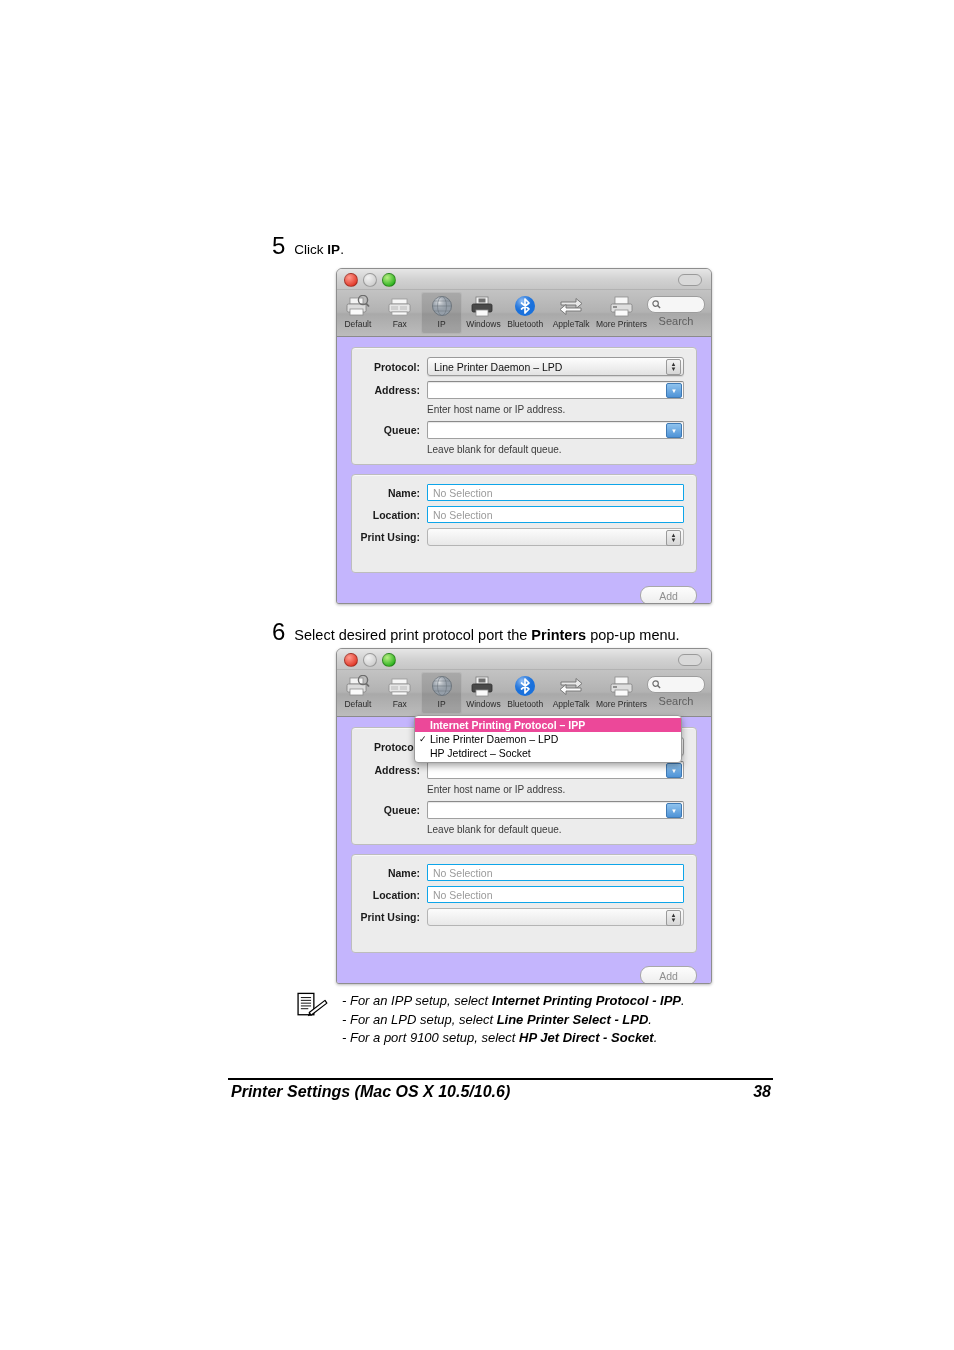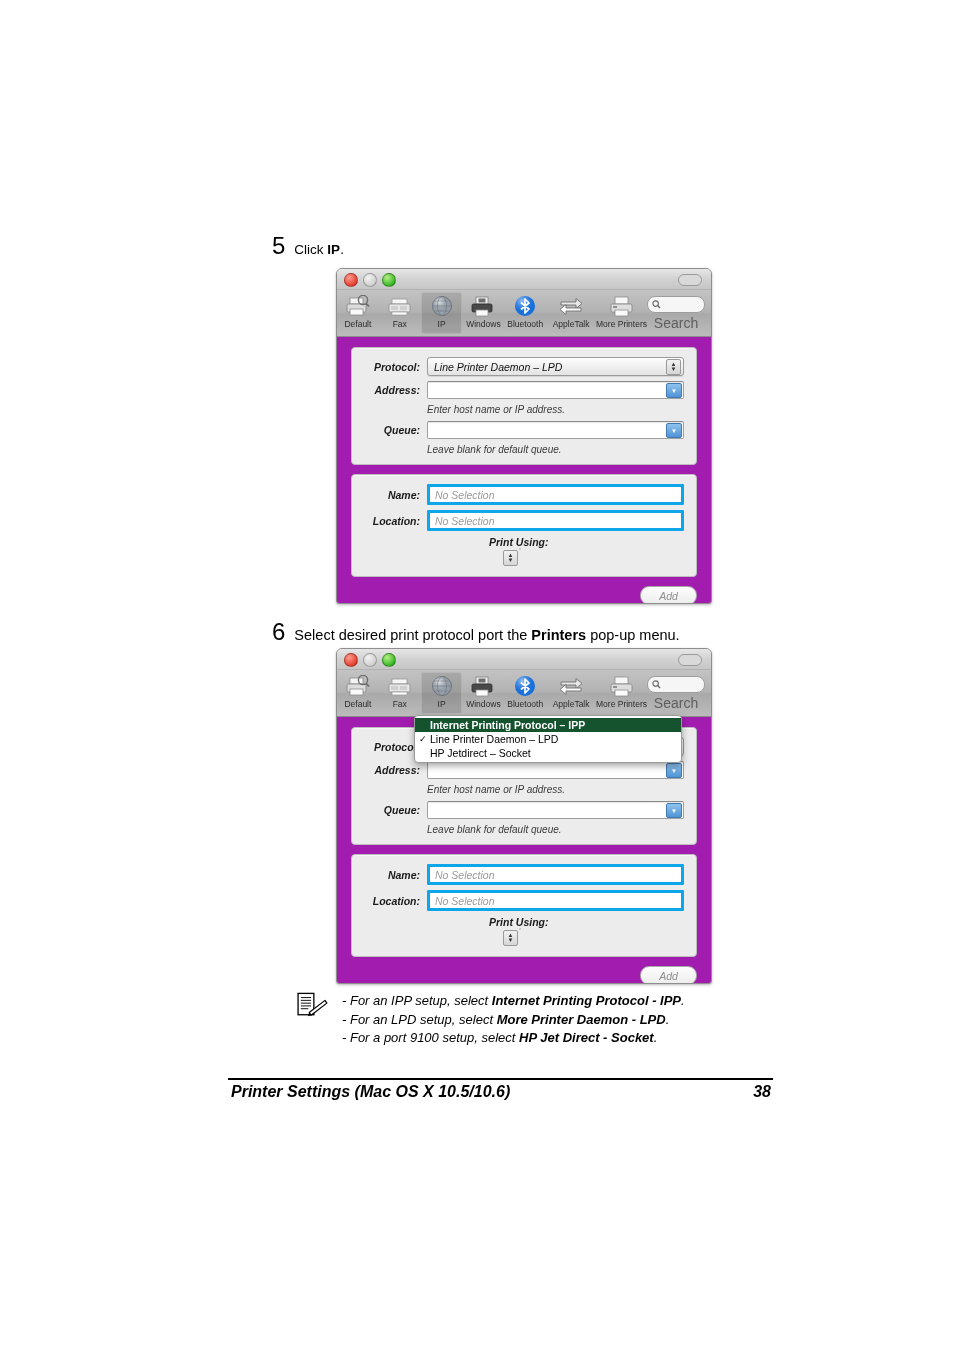--- a/index.html
+++ b/index.html
@@ -68,33 +68,33 @@
   .tb-label{font-size:8.5px;line-height:10px;color:#2b2b2b;margin-top:1px;white-space:nowrap;}
   .tb-item.wide{width:62px;}
   .tb-search{
     margin-left:auto;margin-right:6px;
     display:flex;flex-direction:column;align-items:center;padding-top:4px;
   }
   .searchfield{
     width:52px;height:15px;border-radius:8px;background:#f6f6f6;
     border:1px solid #9d9d9d;display:flex;align-items:center;padding-left:4px;
   }
-  .search-lbl{font-size:14px;color:#5e5e5e;margin-top:2px;}
-
-  
-  .content{padding:10px 14px 0 14px;background:#a21caf;height:calc(100% - 66px);position:relative;font-style:italic;}
+  .search-lbl{font-size:11px;color:#5e5e5e;margin-top:2px;}
+
+  
+  .content{padding:10px 14px 0 14px;background:#c4b5fd;height:calc(100% - 66px);position:relative;}
   .groupbox{
     background:#ececec;
     border:1px solid #bdbdbd;
     border-radius:4px;
     padding:9px 12px 9px 4px;
     box-shadow:inset 0 1px 0 #f7f7f7;
   }
   .frow{display:flex;align-items:center;margin-bottom:5px;}
-  .frow:last-child{margin-bottom:0;flex-direction:column;}
+  .frow:last-child{margin-bottom:0;}
   .flabel{
     width:64px;text-align:right;font-size:10.5px;font-weight:bold;color:#1a1a1a;
     padding-right:7px;flex:0 0 auto;
   }
   .fhint{font-size:10px;color:#3a3a3a;margin:1px 0 6px 71px;}
 
   .popup{
     flex:1;height:17px;border:1px solid #9a9a9a;border-radius:3px;
     background:linear-gradient(to bottom,#fdfdfd,#e3e3e3);
     display:flex;align-items:center;position:relative;
@@ -114,21 +114,21 @@
     font-size:10.5px;color:#8c8c8c;display:flex;align-items:center;padding-left:5px;
     box-shadow:inset 0 1px 1px rgba(0,0,0,.10);
   }
   .combo-arrow{
     position:absolute;right:1px;top:1px;width:14px;height:13px;border-radius:2px;
     background:linear-gradient(to bottom,#8fc3ee,#4f93d6);
     border:1px solid #3f7ab5;display:flex;align-items:center;justify-content:center;
     color:#fff;font-size:6px;line-height:6px;
   }
   .plainfield{
-    flex:1;height:15px;border:3px solid #0ea5e9;background:#fff;border-radius:1px;
+    flex:1;height:15px;border:1px solid #0ea5e9;background:#fff;border-radius:1px;
     font-size:10.5px;color:#9a9a9a;display:flex;align-items:center;padding-left:5px;
   }
   .emptypopup{
     flex:1;height:16px;border:1px solid #b4b4b4;border-radius:3px;
     background:linear-gradient(to bottom,#fcfcfc,#e8e8e8);position:relative;
   }
   .addbar{position:absolute;right:14px;bottom:10px;}
   .addbtn{
     width:55px;height:17px;border:1px solid #a8a8a8;border-radius:9px;
     background:linear-gradient(to bottom,#fdfdfd,#ededed);
@@ -146,21 +146,21 @@
     border-radius:4px;
     box-shadow:0 3px 7px rgba(0,0,0,.35);
     padding:2px 0;
     z-index:40;
   }
   .menu-item{
     height:14px;display:flex;align-items:center;
     font-size:10.5px;color:#000;padding:0 8px 0 4px;white-space:nowrap;
   }
   .menu-item .chk{width:11px;font-size:9px;display:inline-block;}
-  .menu-item.hl{background:#14532d;color:#fff;font-weight:bold;}
+  .menu-item.hl{background:#ec4899;color:#fff;font-weight:bold;}
 
   
   .note{position:absolute;left:296px;top:992px;display:flex;}
   .note-icon{width:32px;height:26px;flex:0 0 auto;}
   .note-lines{margin-left:14px;font-size:13px;line-height:18.5px;font-style:italic;}
   .note-lines b{font-weight:bold;}
 
   
   .footrule{position:absolute;left:228px;top:1078px;width:545px;height:2px;background:#000;}
   .footer{
@@ -569,21 +569,21 @@
       <line x1="5" y1="6" x2="16" y2="6" stroke="#000" stroke-width="1"></line>
       <line x1="5" y1="9" x2="16" y2="9" stroke="#000" stroke-width="1"></line>
       <line x1="5" y1="12" x2="16" y2="12" stroke="#000" stroke-width="1"></line>
       <line x1="5" y1="15" x2="16" y2="15" stroke="#000" stroke-width="1"></line>
       <line x1="5" y1="18" x2="13" y2="18" stroke="#000" stroke-width="1"></line>
       <path d="M14 22 L31 9 L33 12 L16 25 Z" fill="#ffffff" stroke="#000" stroke-width="1.3" stroke-linejoin="round"></path>
       <path d="M14 22 L16 25 L12.5 26 Z" fill="#000"></path>
     </svg>
     <div class="note-lines">
       <div><span>- For an IPP setup, select </span><b>Internet Printing Protocol - IPP</b><span>.</span></div>
-      <div><span>- For an LPD setup, select </span><b>More Printer Daemon - LPD</b><span>.</span></div>
+      <div><span>- For an LPD setup, select </span><b>Line Printer Select - LPD</b><span>.</span></div>
       <div><span>- For a port 9100 setup, select </span><b>HP Jet Direct - Socket</b><span>.</span></div>
     </div>
   </div>
 
   <div class="footrule"></div>
   <div class="footer">
     <span>Printer Settings (Mac OS X 10.5/10.6)</span>
     <span>38</span>
   </div>
 

